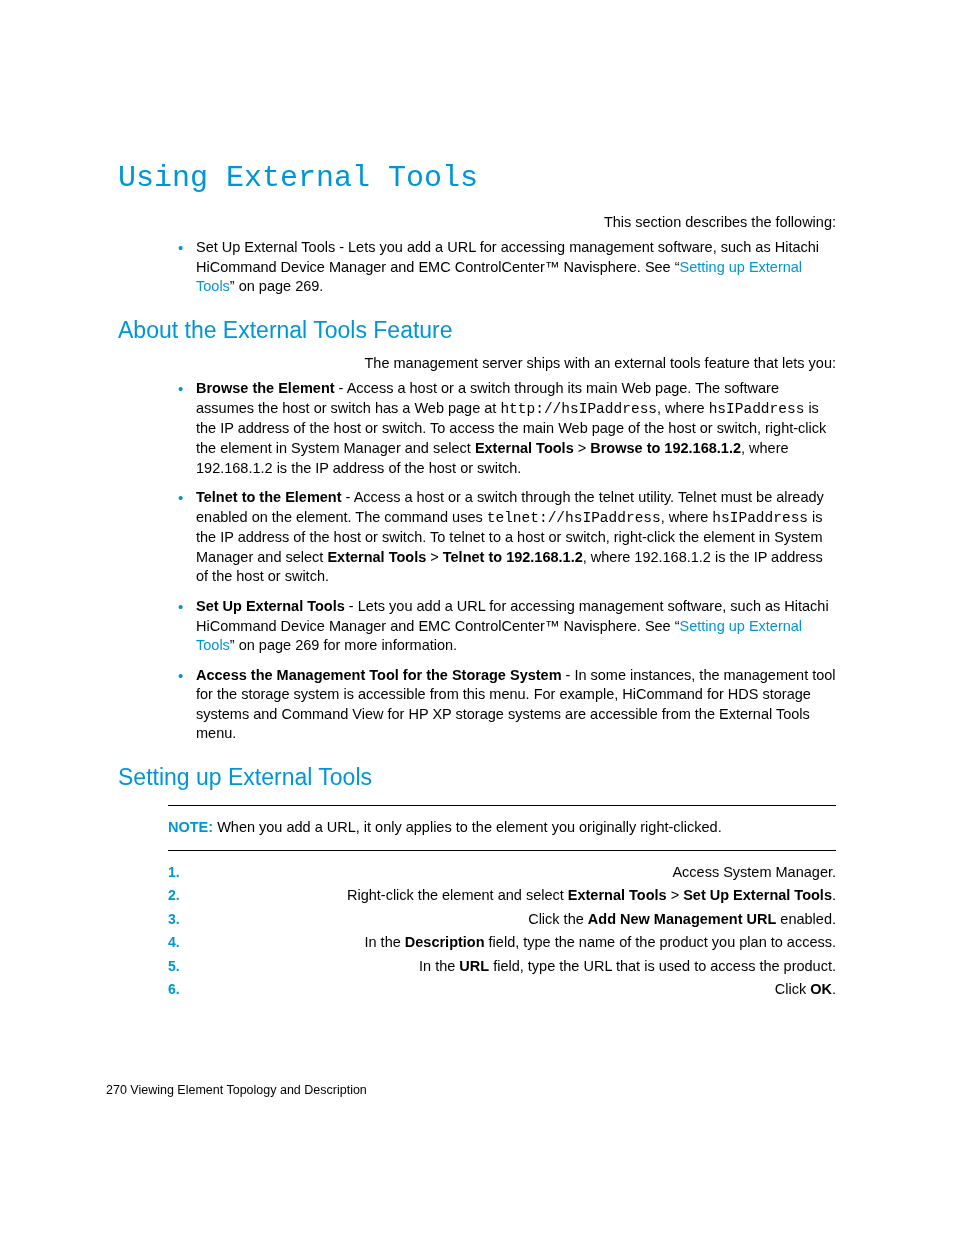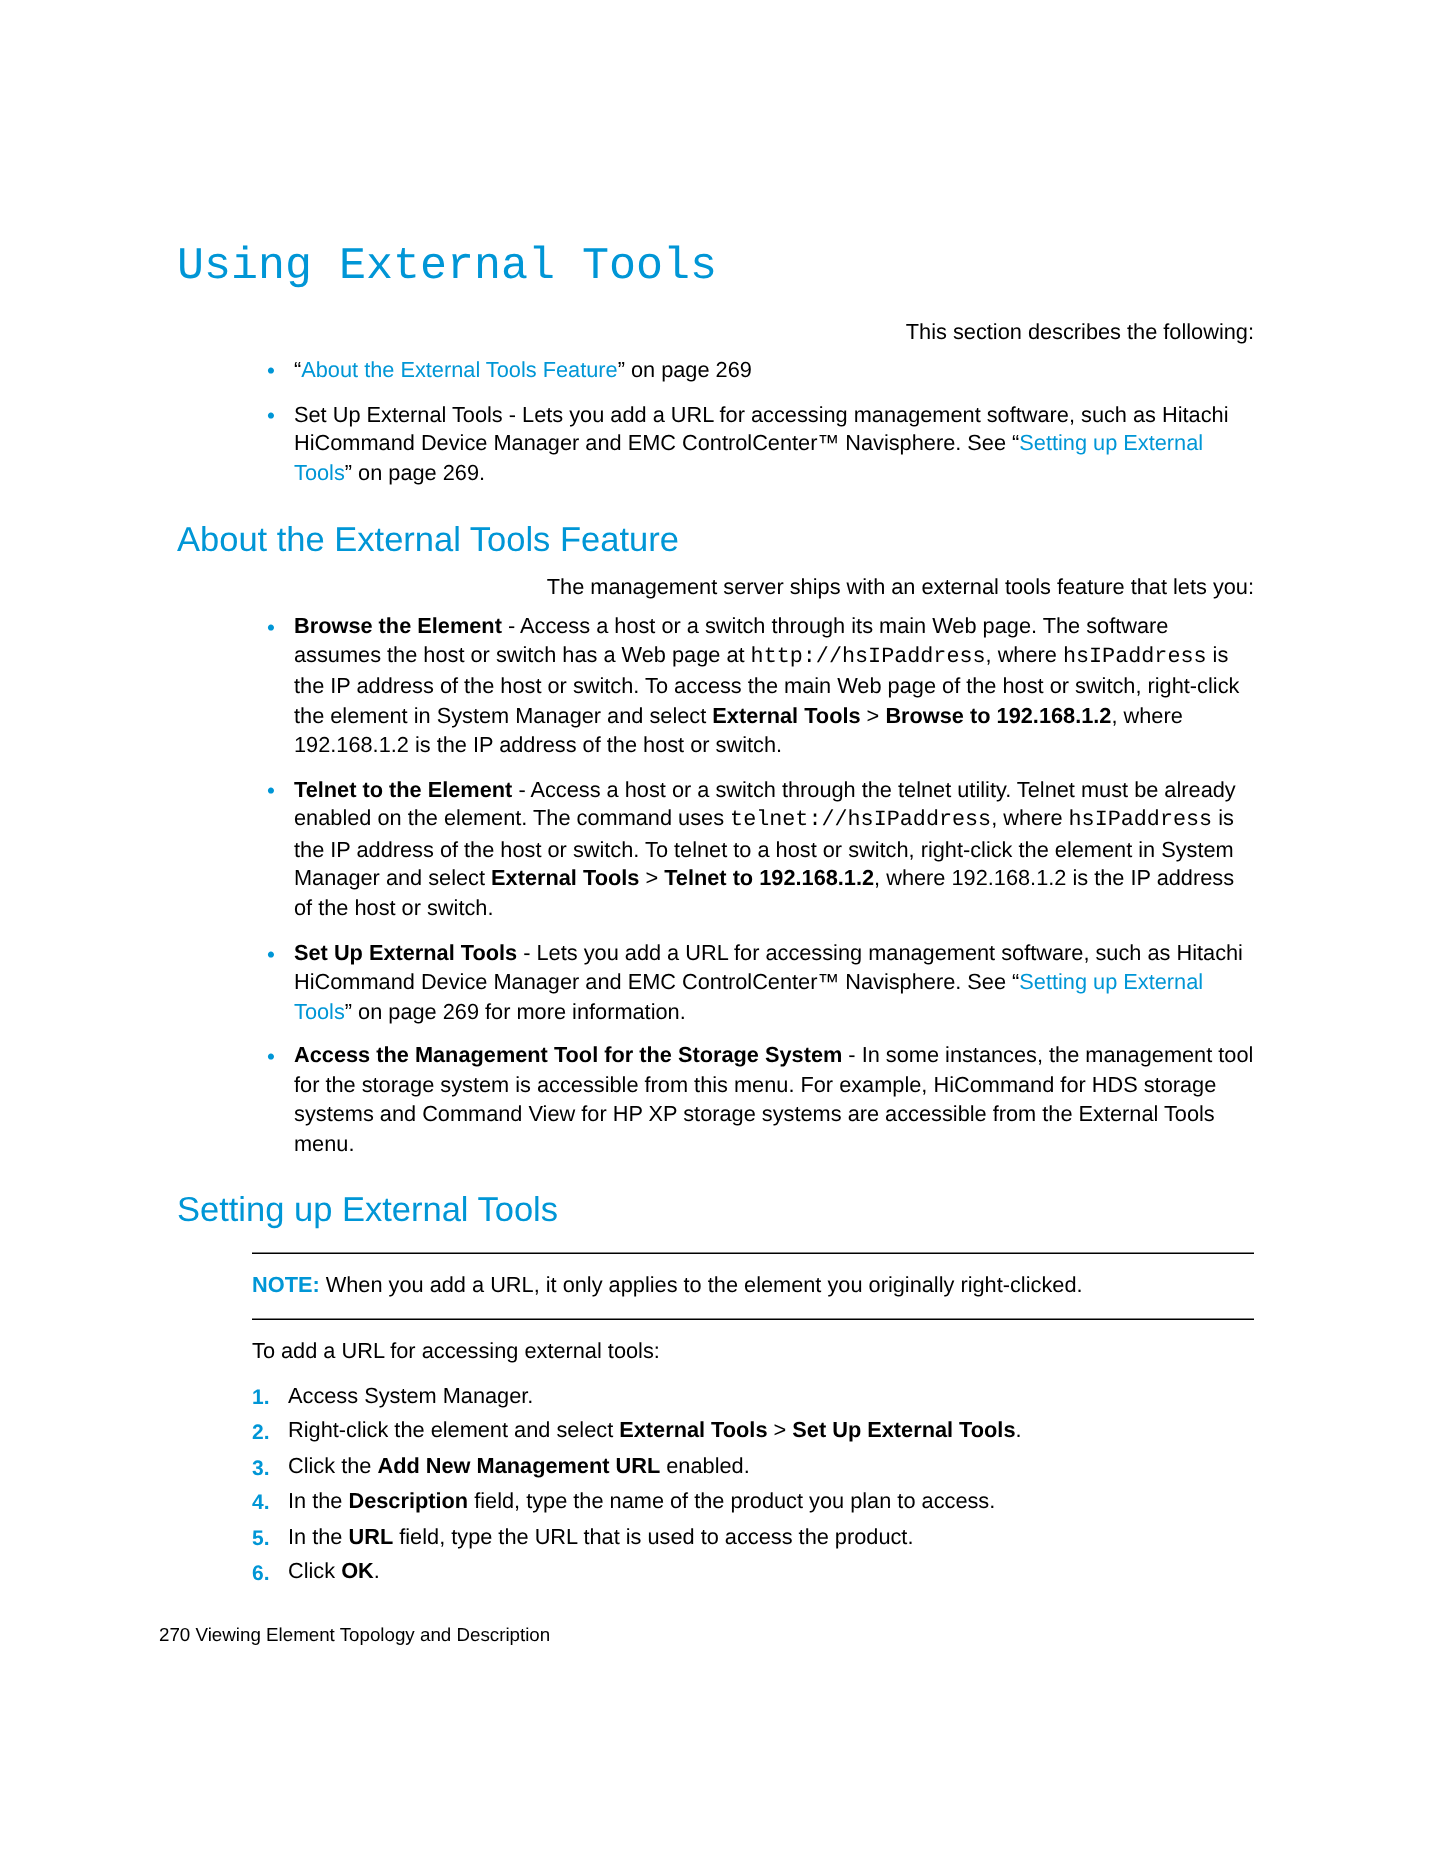--- a/index.html
+++ b/index.html
@@ -47,20 +47,21 @@
     left: -18px;
     top: 0;
     color: #0096d6;
     font-size: 15px;
   }
   ol.steps {
     list-style: none;
     margin-left: 50px;
     padding-left: 0;
     counter-reset: step;
+    text-align: right;
   }
   ol.steps > li {
     position: relative;
     padding-left: 24px;
     margin: 4px 0;
     counter-increment: step;
   }
   ol.steps > li::before {
     content: counter(step) ".";
     position: absolute;
@@ -94,23 +95,20 @@
 </style>
 </head>
 <body>
 
 <div class="page">
   <h1>Using External Tools</h1>
   <p class="intro">This section describes the following:</p>
 
   <ul class="bullets">
     <li>
-      <span>“</span><a class="link">About the External Tools Feature</a><span>” on page 269</span>
-    </li>
-    <li>
       <span>Set Up External Tools - Lets you add a URL for accessing management software, such as Hitachi HiCommand Device Manager and EMC ControlCenter™ Navisphere. See “</span><a class="link">Setting up External Tools</a><span>” on page 269.</span>
     </li>
   </ul>
 
   <h2>About the External Tools Feature</h2>
   <p class="intro">The management server ships with an external tools feature that lets you:</p>
 
   <ul class="bullets">
     <li>
       <span class="bold">Browse the Element</span><span>  - Access a host or a switch through its main Web page. The software assumes the host or switch has a Web page at </span><code>http://hsIPaddress</code><span>, where </span><code>hsIPaddress</code><span> is the IP address of the host or switch. To access the main Web page of the host or switch, right-click the element in System Manager and select </span><span class="bold">External Tools</span><span> &gt; </span><span class="bold">Browse to 192.168.1.2</span><span>, where 192.168.1.2 is the IP address of the host or switch.</span>
@@ -125,21 +123,20 @@
       <span class="bold">Access the Management Tool for the Storage System</span><span> - In some instances, the management tool for the storage system is accessible from this menu. For example, HiCommand for HDS storage systems and Command View for HP XP storage systems are accessible from the External Tools menu.</span>
     </li>
   </ul>
 
   <h2>Setting up External Tools</h2>
 
   <div class="note-box">
     <span class="note-label">NOTE:</span><span>   When you add a URL, it only applies to the element you originally right-clicked.</span>
   </div>
 
-  <p class="body-para">To add a URL for accessing external tools:</p>
 
   <ol class="steps">
     <li>Access System Manager.</li>
     <li><span>Right-click the element and select </span><span class="bold">External Tools</span><span> &gt; </span><span class="bold">Set Up External Tools</span><span>.</span></li>
     <li><span>Click the </span><span class="bold">Add New Management URL</span><span> enabled.</span></li>
     <li><span>In the </span><span class="bold">Description</span><span> field, type the name of the product you plan to access.</span></li>
     <li><span>In the </span><span class="bold">URL</span><span> field, type the URL that is used to access the product.</span></li>
     <li><span>Click </span><span class="bold">OK</span><span>.</span></li>
   </ol>
 </div>

